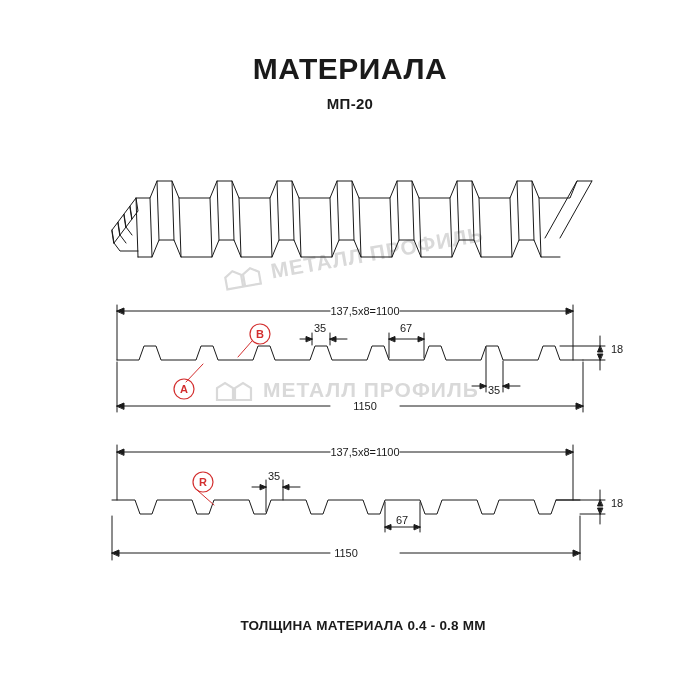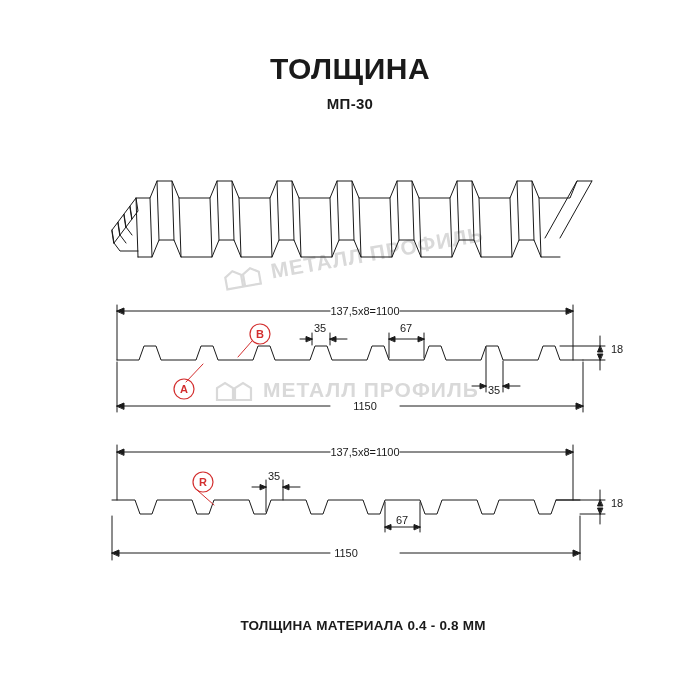--- a/index.html
+++ b/index.html
@@ -94,22 +94,22 @@
     font-weight: bold;
     fill: #d32f2f;
   }
 </style>
 </head>
 <body>
 
 <div class="page">
 
   <div class="title-block">
-    <div class="main-title">ТОЛЩИНА</div>
-    <div class="sub-title">МП-30</div>
+    <div class="main-title">МАТЕРИАЛА</div>
+    <div class="sub-title">МП-20</div>
   </div>
 
   <div class="watermark wm1">
     <span class="wm-logo">
       <svg width="40" height="26" viewBox="0 0 40 26">
         <path d="M2 20 L2 8 L10 3 L18 8 L18 20 Z" fill="none" stroke="#d9d9d9" stroke-width="2.2"></path>
         <path d="M20 20 L20 8 L28 3 L36 8 L36 20 Z" fill="none" stroke="#d9d9d9" stroke-width="2.2"></path>
       </svg>
     </span><span class="wm-text">МЕТАЛЛ ПРОФИЛЬ</span>
   </div>

